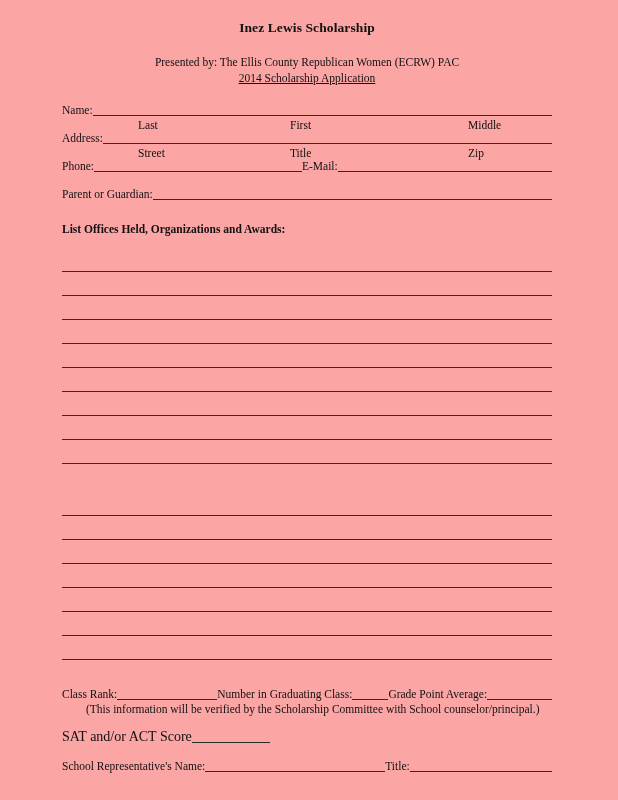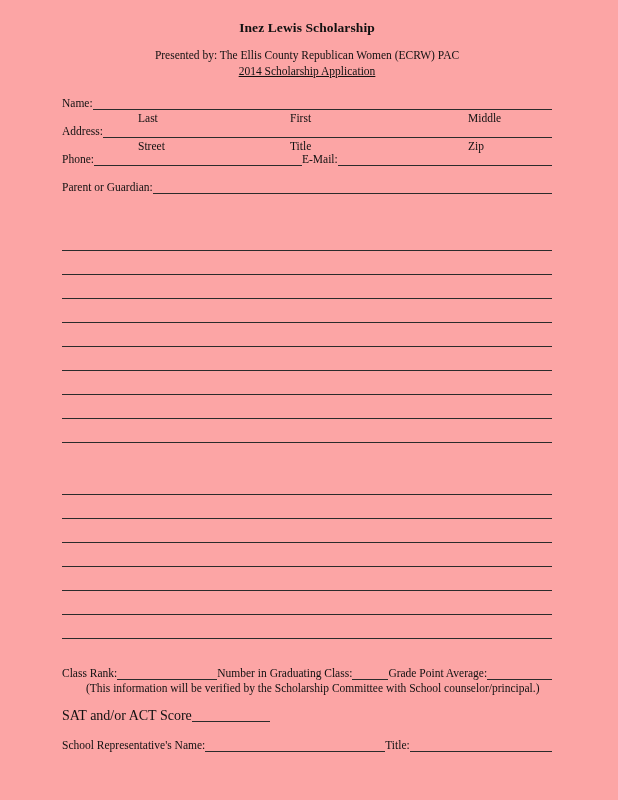--- a/index.html
+++ b/index.html
@@ -37,38 +37,38 @@
   }
   .doc-title {
     font-size: 13.5px;
     font-weight: bold;
     letter-spacing: 0.1px;
     line-height: 16px;
   }
   .doc-subtitle {
     font-size: 11.5px;
     line-height: 15px;
-    margin-top: 12px;
+    margin-top: 19px;
   }
   .doc-subtitle2 {
     font-size: 11.5px;
     line-height: 15px;
     margin-top: 1px;
   }
   .doc-subtitle2 span {
     text-decoration: underline;
     text-underline-offset: 1px;
     text-align: right;
   }
 
   
   .field-row {
     position: relative;
     display: flex;
-    align-items: center;
+    align-items: flex-start;
     font-size: 11.5px;
     line-height: 13px;
     white-space: nowrap;
   }
   .field-label {
     flex: 0 0 auto;
     padding-bottom: 1px;
   }
   .rule {
     flex: 1 1 auto;
@@ -172,20 +172,21 @@
 
     <div class="sp-14"></div>
 
     <div class="field-row">
       <span class="field-label">Parent or Guardian:</span>
       <span class="rule"></span>
     </div>
 
     <div class="sp-20"></div>
 
+    <div class="section-heading">List Offices Held, Organizations and Awards:</div>
 
     <div class="sp-12"></div>
 
     <div class="lines" id="offices-lines">
         <div class="line"></div>
         <div class="line"></div>
         <div class="line"></div>
         <div class="line"></div>
         <div class="line"></div>
         <div class="line"></div>

